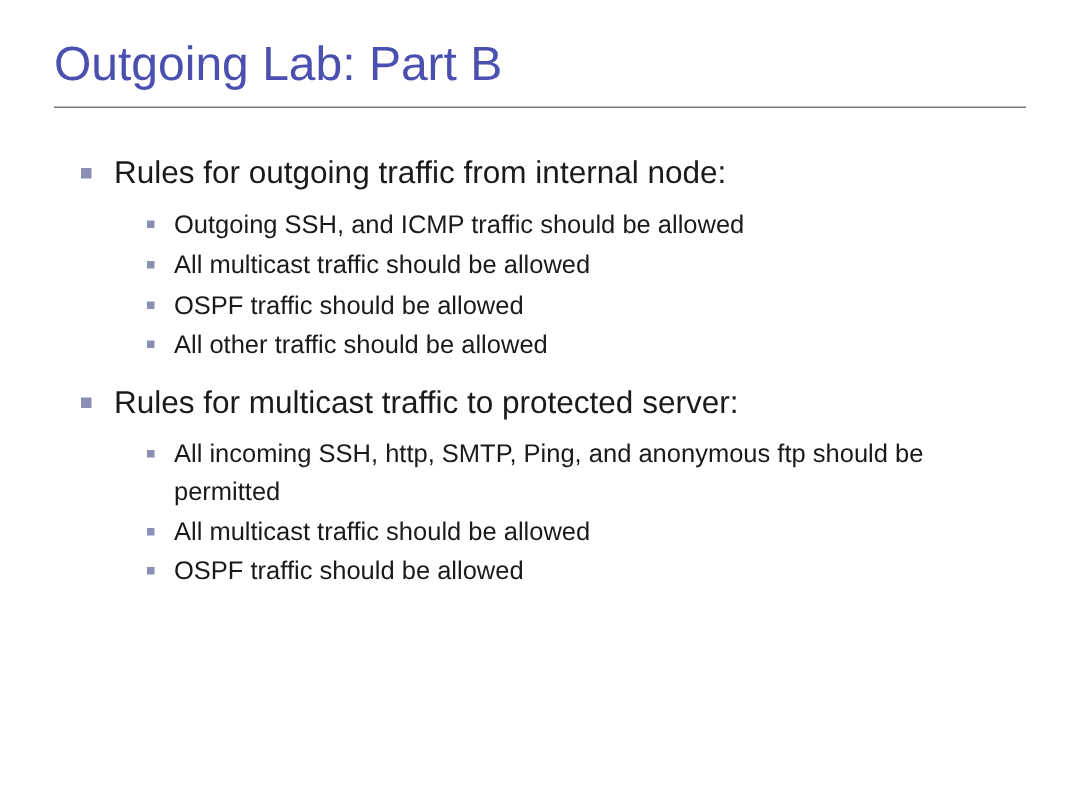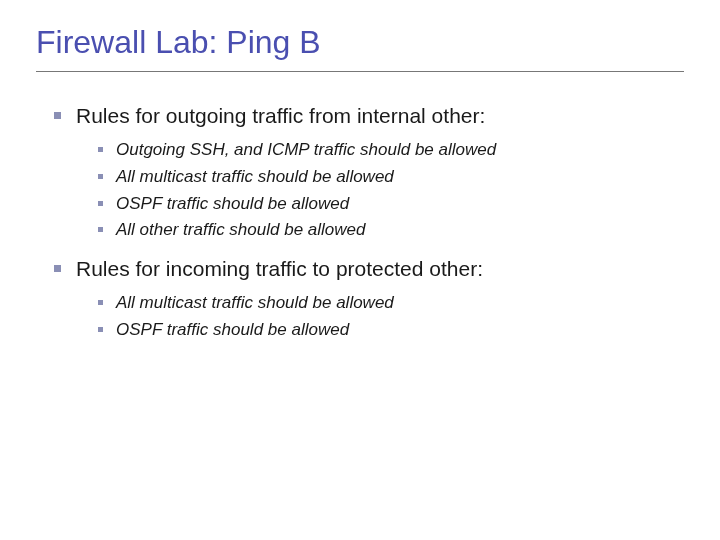--- a/index.html
+++ b/index.html
@@ -50,53 +50,53 @@
   ul.inner {
     list-style: none;
     padding-left: 22px;
     margin-top: 8px;
     margin-bottom: 12px;
   }
   ul.inner > li {
     position: relative;
     padding-left: 18px;
     margin-bottom: 2px;
-    font-style: italic;
   }
   ul.inner > li::before {
     content: "";
     position: absolute;
     left: 0;
     top: 9px;
     width: 5px;
     height: 5px;
     background: #8a8fb5;
   }
   .inner-text {
     font-size: 17px;
     line-height: 1.45;
     color: #1a1a1a;
   }
 </style>
 </head>
 <body>
 
-<div class="title">Firewall Lab: Ping B</div>
+<div class="title">Outgoing Lab: Part B</div>
 <div class="rule"></div>
 
 <ul class="outer">
   <li>
-    <span class="outer-text">Rules for outgoing traffic from internal other:</span>
+    <span class="outer-text">Rules for outgoing traffic from internal node:</span>
     <ul class="inner">
       <li><span class="inner-text">Outgoing SSH, and ICMP traffic should be allowed</span></li>
       <li><span class="inner-text">All multicast traffic should be allowed</span></li>
       <li><span class="inner-text">OSPF traffic should be allowed</span></li>
       <li><span class="inner-text">All other traffic should be allowed</span></li>
     </ul>
   </li>
   <li>
-    <span class="outer-text">Rules for incoming traffic to protected other:</span>
+    <span class="outer-text">Rules for multicast traffic to protected server:</span>
     <ul class="inner">
+      <li><span class="inner-text">All incoming SSH, http, SMTP, Ping, and anonymous ftp should be permitted</span></li>
       <li><span class="inner-text">All multicast traffic should be allowed</span></li>
       <li><span class="inner-text">OSPF traffic should be allowed</span></li>
     </ul>
   </li>
 </ul>
 
 </body></html>

